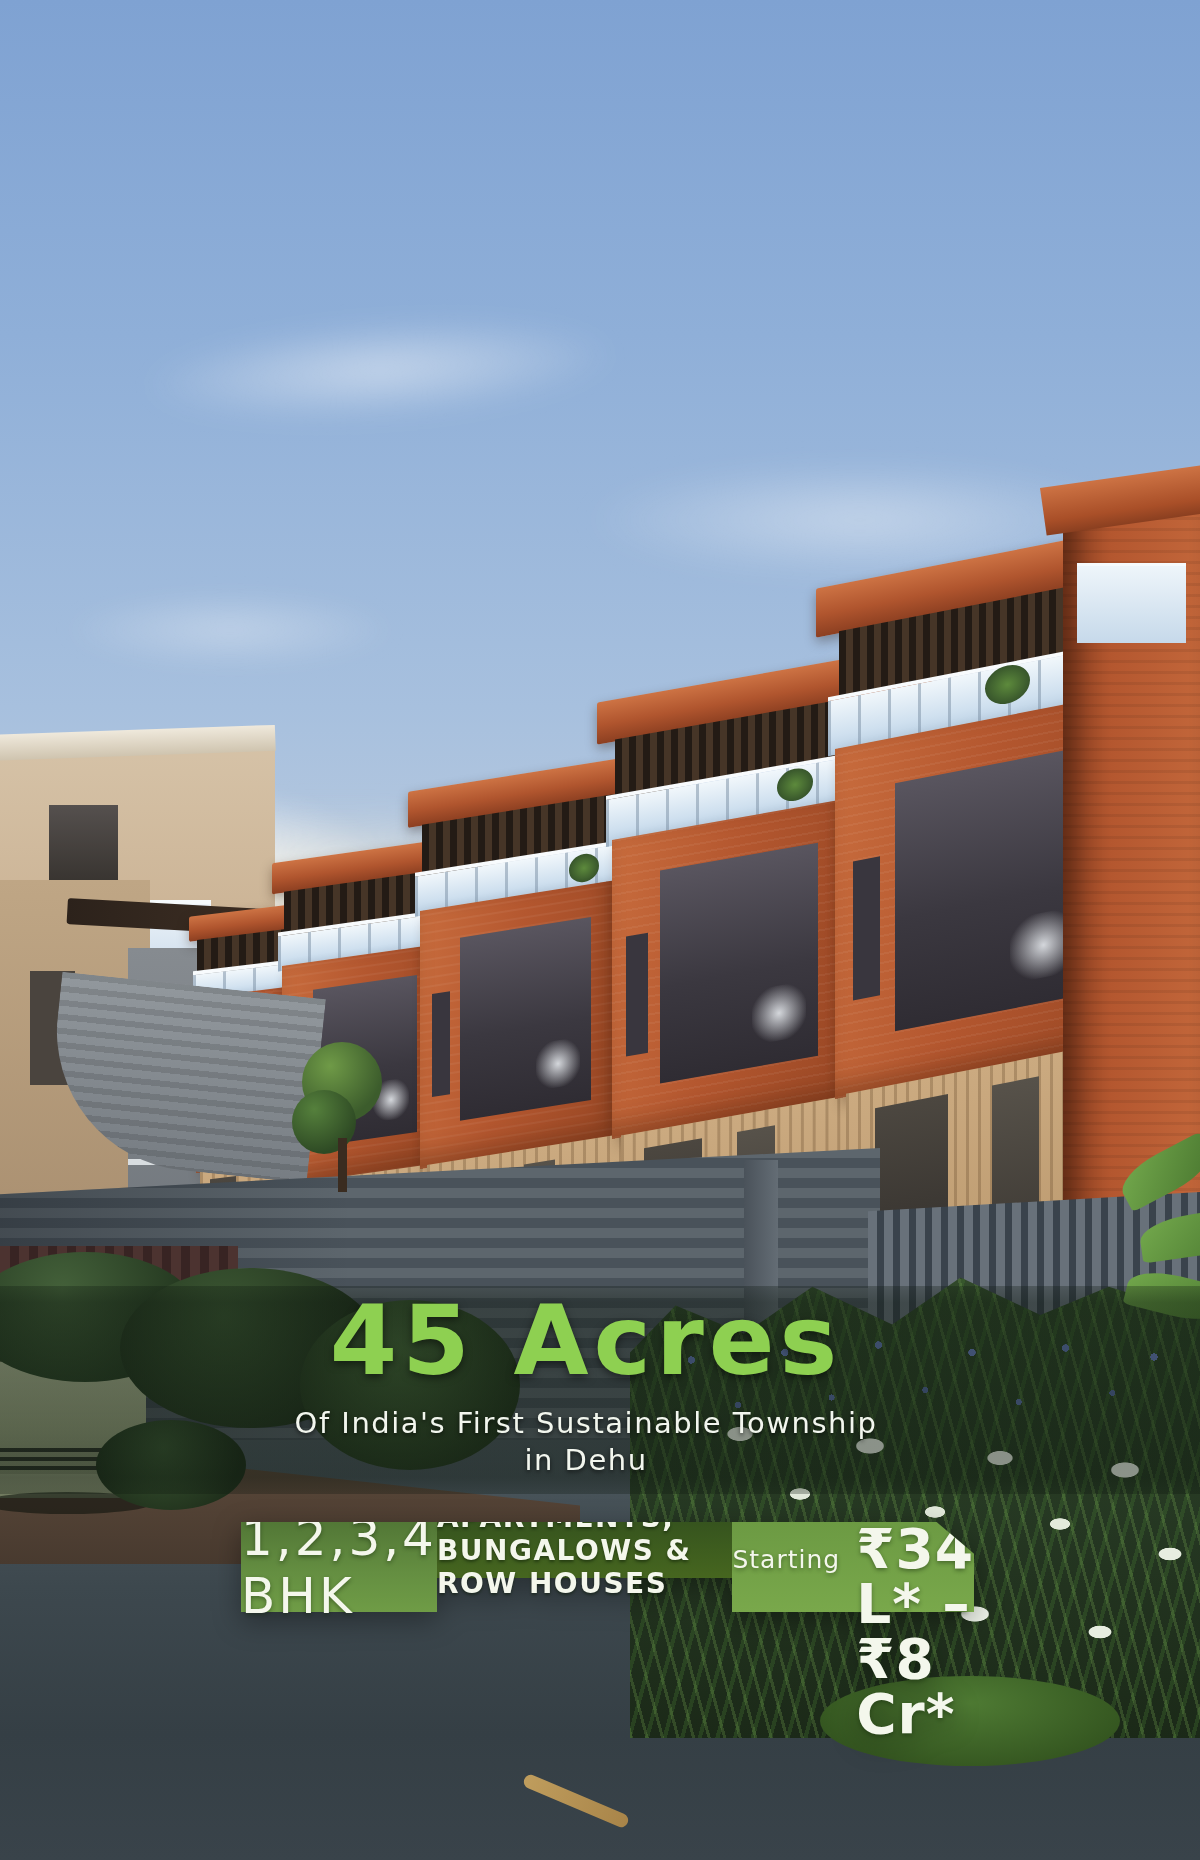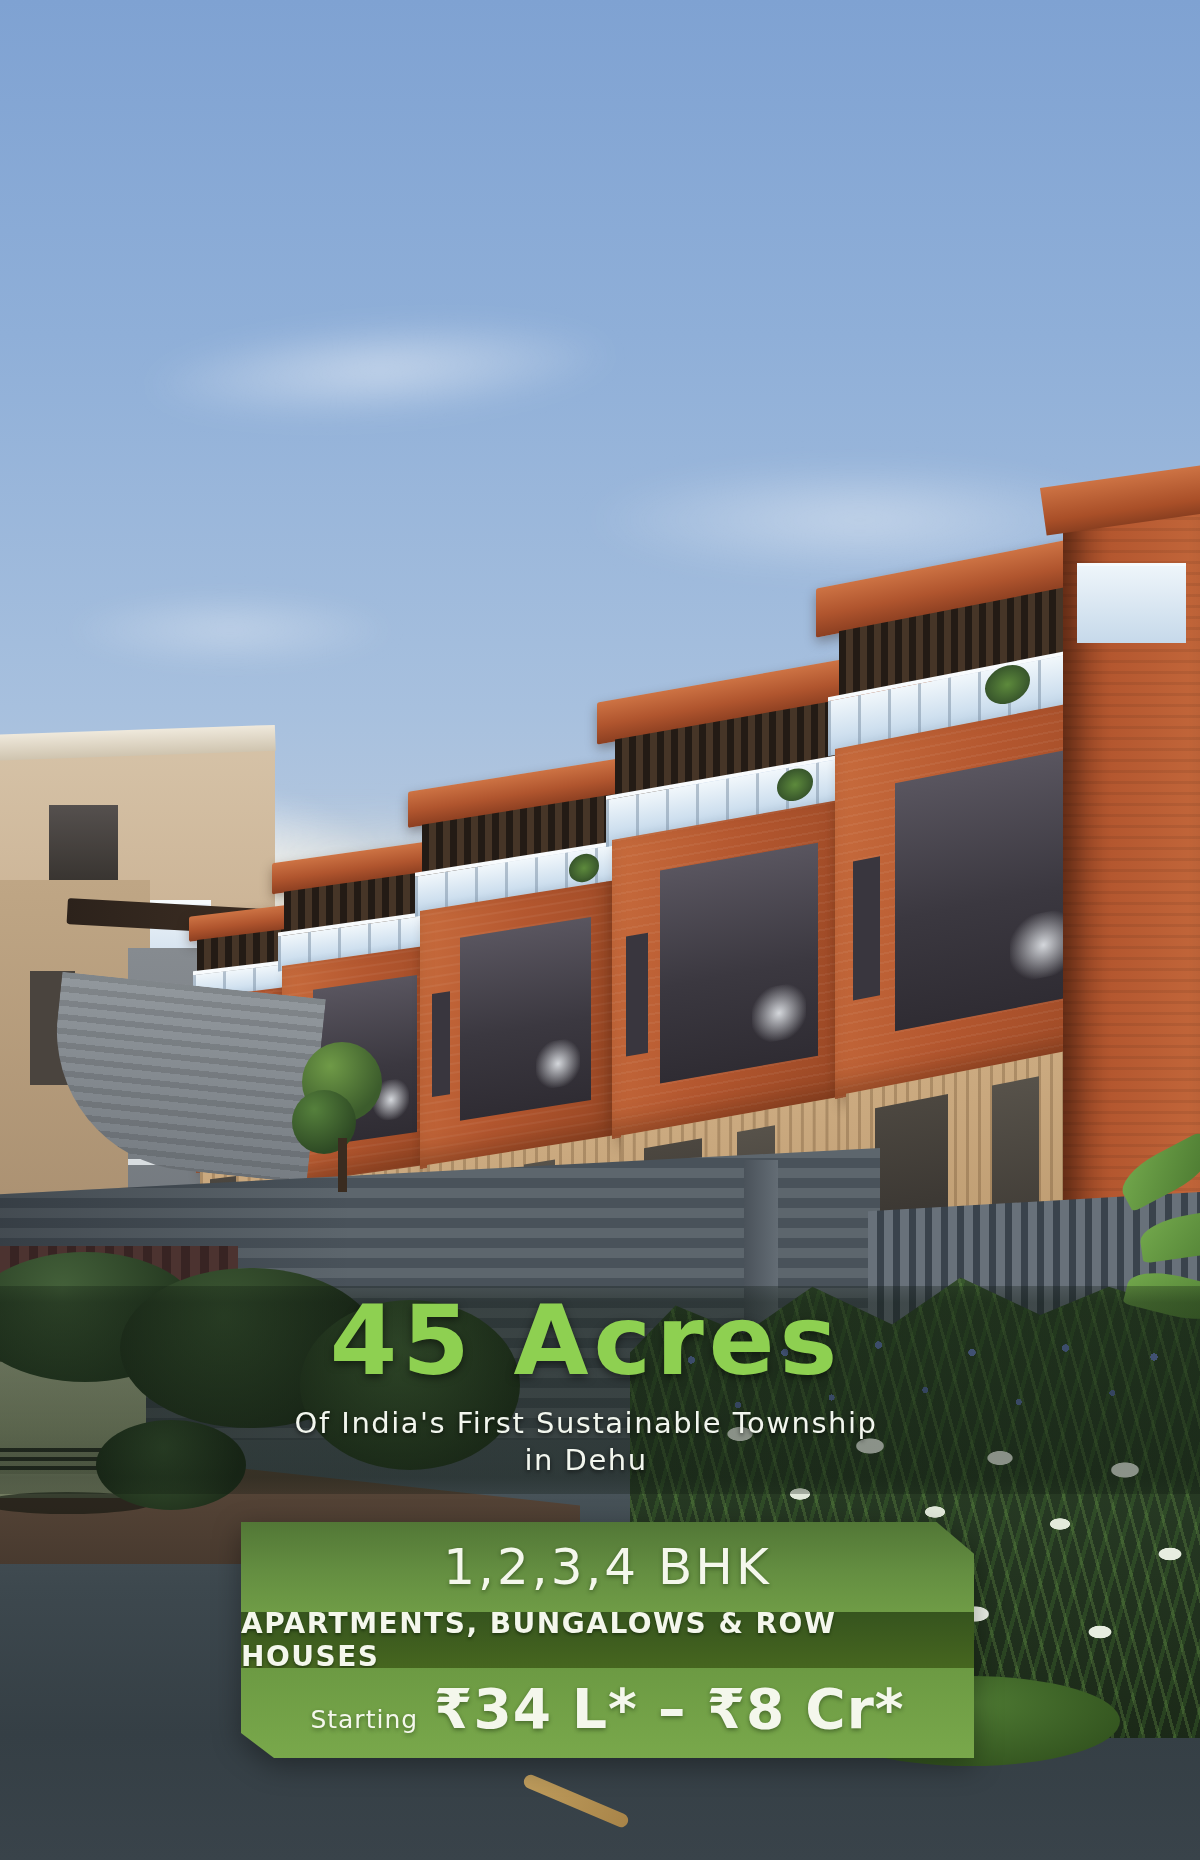--- a/index.html
+++ b/index.html
@@ -167,31 +167,31 @@
   .hero .headline{font-size:97px;font-weight:bold;letter-spacing:5px;line-height:1;color:#8ed051;
     text-shadow:0 3px 8px rgba(0,0,0,.5);}
   .hero .sub1{margin-top:17px;font-size:29px;letter-spacing:1.5px;color:#f2f6ee;
     text-shadow:0 2px 4px rgba(0,0,0,.6);}
   .hero .sub2{margin-top:3px;font-size:29px;letter-spacing:1.5px;color:#f2f6ee;
     text-shadow:0 2px 4px rgba(0,0,0,.6);}
 
   
   .bannerwrap{left:241px;top:1522px;width:733px;height:236px;z-index:22;
     filter:drop-shadow(0 8px 14px rgba(0,0,0,.35));}
-  .banner{width:100%;height:100%;display:flex;flex-direction:column;
+  .banner{width:100%;height:100%;display:flex;flex-direction:row;
     clip-path:polygon(0 0,94.9% 0,100% 13.5%,100% 100%,4.5% 100%,0 89.4%);color:#f4f7ec;justify-content:center;}
   .bn-top{height:90px;display:flex;align-items:center;justify-content:center;
     background:linear-gradient(180deg,#527736 0%,#648e41 55%,#6f9c46 100%);
     font-size:50px;letter-spacing:3px;text-shadow:0 2px 4px rgba(20,40,10,.45);}
   .bn-mid{height:56px;display:flex;align-items:center;justify-content:center;
     background:linear-gradient(180deg,#36541e 0%,#46661f 100%);
     font-size:28px;font-weight:bold;letter-spacing:1.5px;text-shadow:0 2px 3px rgba(10,25,5,.5);}
   .bn-bot{height:90px;display:flex;align-items:baseline;justify-content:center;gap:16px;
     background:linear-gradient(180deg,#6c9a43 0%,#79a84b 100%);
-    text-shadow:0 2px 4px rgba(20,40,10,.45);padding-top:14px;box-sizing:border-box;}
+    text-shadow:0 2px 4px rgba(20,40,10,.45);box-sizing:border-box;}
   .bn-starting{font-size:25px;letter-spacing:1px;}
   .bn-price{font-size:55px;font-weight:bold;letter-spacing:1px;line-height:1;}
 </style>
 </head>
 <body>
 
 <div class="canvas">
 
   <div class="abs sky"></div>
   <div class="abs cloud c1"></div>

